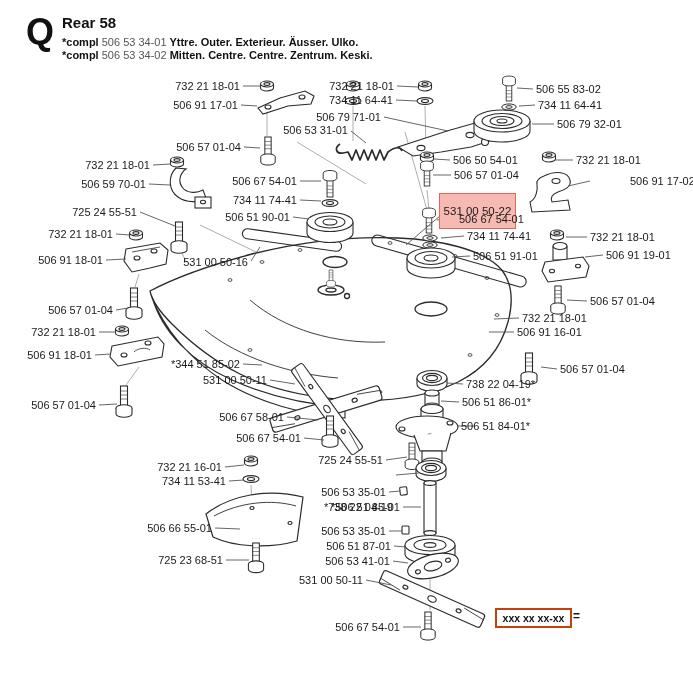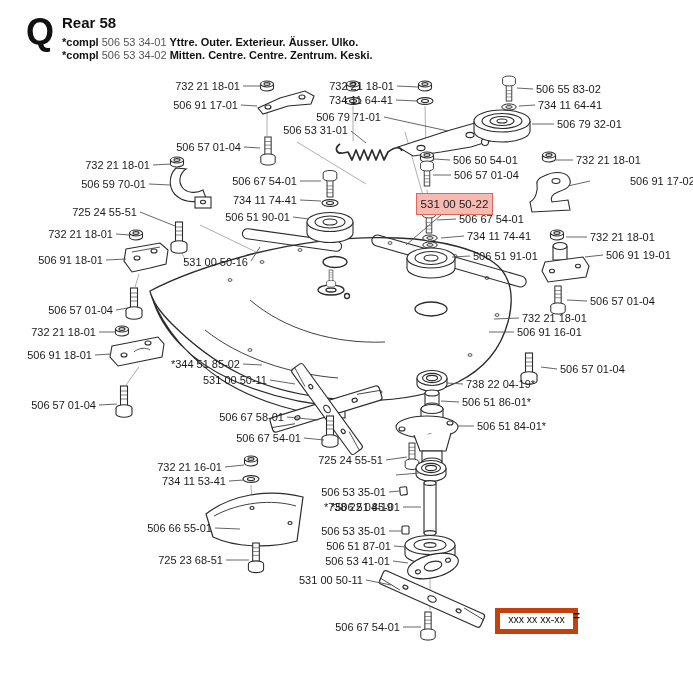--- a/index.html
+++ b/index.html
@@ -12,22 +12,22 @@
   .compl .num{font-weight:normal;color:#555;}
   
   #diagram-svg,#leader-svg{position:absolute;left:0;top:0;}
   #leader-svg{pointer-events:none;}
   .leader{stroke:#555;stroke-width:0.9;}
   .cline{stroke:#999;stroke-width:0.8;fill:none;}
   .plabel{position:absolute;font-size:11px;white-space:nowrap;color:#1a1a1a;line-height:14px;}
   .plabel.hl{background:var(--hl-fill,#f7bab2);border:1.6px solid var(--hl-border,#dc685a);
              display:flex;align-items:center;justify-content:center;font-size:11.5px;box-sizing:border-box;}
   
-  #legend-box{position:absolute;left:495px;top:608px;width:73px;height:16px;border:5px solid #c2410c;
-              font-size:10.5px;font-weight:normal;display:flex;justify-content:center;}
+  #legend-box{position:absolute;left:495px;top:608px;width:73px;height:16px;border:2px solid #c2410c;
+              font-size:10.5px;font-weight:bold;display:flex;align-items:center;justify-content:center;}
   #legend-eq{position:absolute;left:573px;top:609px;font-size:12px;font-weight:bold;}
   #legend-lines{position:absolute;left:590px;top:608px;font-size:10.5px;font-weight:bold;line-height:10.4px;}
 </style>
 </head>
 <body>
 
 <div id="page">
 
   <div id="hdr-q">Q</div>
   <div id="hdr-title">Rear 58</div>
@@ -360,41 +360,41 @@
       <div class="plabel" style="left: 593px; top: 174px; margin-left: 37px;">506 91 17-02</div>
       <div class="plabel" style="right: 543px; top: 158px;">732 21 18-01</div>
       <div class="plabel" style="right: 547px; top: 177px;">506 59 70-01</div>
       <div class="plabel" style="right: 556px; top: 205px;">725 24 55-51</div>
       <div class="plabel" style="right: 396px; top: 174px;">506 67 54-01</div>
       <div class="plabel" style="right: 396px; top: 193px;">734 11 74-41</div>
       <div class="plabel" style="right: 403px; top: 210px;">506 51 90-01</div>
       <div class="plabel" style="right: 580px; top: 227px;">732 21 18-01</div>
       <div class="plabel" style="right: 590px; top: 253px;">506 91 18-01</div>
       <div class="plabel" style="right: 445px; top: 255px;">531 00 50-16</div>
-      <div class="plabel hl" style="left: 416px; top: 193px; width: 77px; height: 22px;">531 00 50-22</div>
+      <div class="plabel hl" style="left: 439px; top: 193px; width: 77px; height: 36px;">531 00 50-22</div>
       <div class="plabel" style="left: 459px; top: 212px;">506 67 54-01</div>
       <div class="plabel" style="left: 467px; top: 229px;">734 11 74-41</div>
       <div class="plabel" style="left: 473px; top: 249px;">506 51 91-01</div>
       <div class="plabel" style="left: 590px; top: 230px;">732 21 18-01</div>
       <div class="plabel" style="left: 606px; top: 248px;">506 91 19-01</div>
       <div class="plabel" style="left: 590px; top: 294px;">506 57 01-04</div>
       <div class="plabel" style="left: 522px; top: 311px;">732 21 18-01</div>
       <div class="plabel" style="left: 517px; top: 325px;">506 91 16-01</div>
       <div class="plabel" style="left: 560px; top: 362px;">506 57 01-04</div>
       <div class="plabel" style="right: 580px; top: 303px;">506 57 01-04</div>
       <div class="plabel" style="right: 597px; top: 325px;">732 21 18-01</div>
       <div class="plabel" style="right: 601px; top: 348px;">506 91 18-01</div>
       <div class="plabel" style="right: 453px; top: 357px;">*344 51 85-02</div>
       <div class="plabel" style="right: 426px; top: 373px;">531 00 50-11</div>
       <div class="plabel" style="right: 597px; top: 398px;">506 57 01-04</div>
       <div class="plabel" style="right: 409px; top: 410px;">506 67 58-01</div>
       <div class="plabel" style="right: 392px; top: 431px;">506 67 54-01</div>
       <div class="plabel" style="left: 466px; top: 377px;">738 22 04-19*</div>
       <div class="plabel" style="left: 462px; top: 395px;">506 51 86-01*</div>
-      <div class="plabel" style="left: 477px; top: 419px; text-align: center;">506 51 84-01*</div>
+      <div class="plabel" style="left: 461px; top: 419px; text-align: center;">506 51 84-01*</div>
       <div class="plabel" style="right: 310px; top: 453px;">725 24 55-51</div>
       <div class="plabel" style="right: 300px; top: 468px; margin-top: 32px;">*738 22 04-19</div>
       <div class="plabel" style="right: 307px; top: 485px;">506 53 35-01</div>
       <div class="plabel" style="right: 293px; top: 500px;">*506 51 85-01</div>
       <div class="plabel" style="right: 307px; top: 524px;">506 53 35-01</div>
       <div class="plabel" style="right: 302px; top: 539px;">506 51 87-01</div>
       <div class="plabel" style="right: 303px; top: 554px;">506 53 41-01</div>
       <div class="plabel" style="right: 330px; top: 573px;">531 00 50-11</div>
       <div class="plabel" style="right: 471px; top: 460px;">732 21 16-01</div>
       <div class="plabel" style="right: 467px; top: 474px;">734 11 53-41</div>

